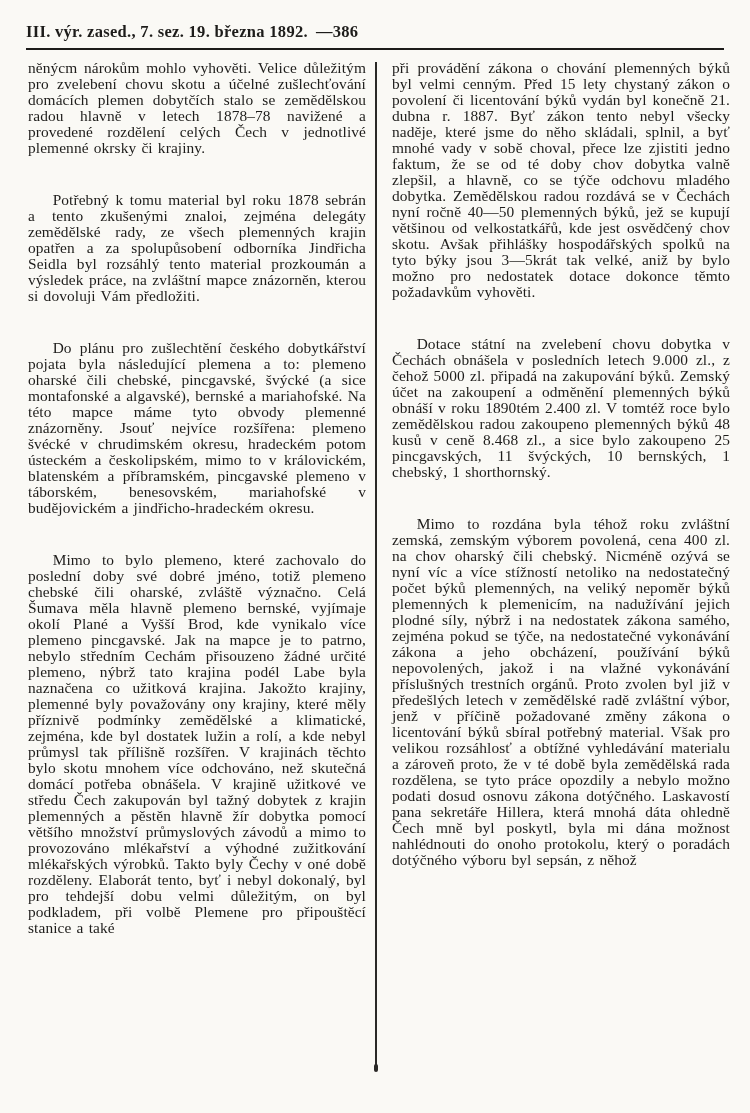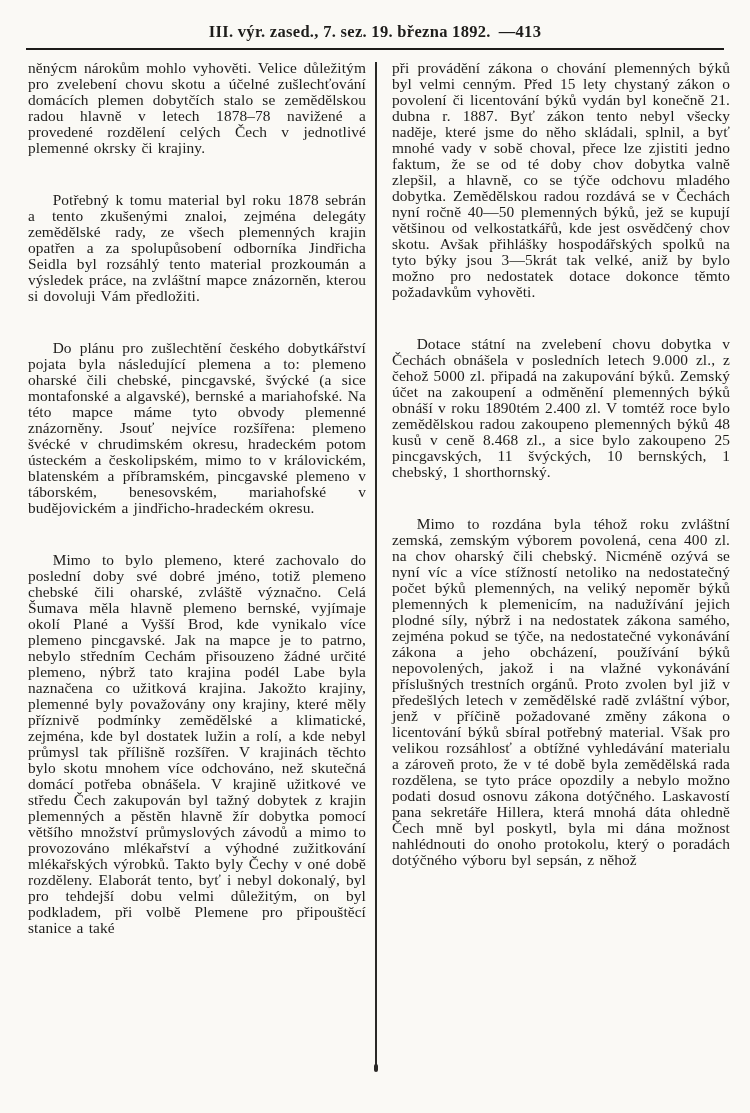--- a/index.html
+++ b/index.html
@@ -17,21 +17,21 @@
     font-family: "Liberation Serif", "DejaVu Serif", serif;
     overflow: hidden;
     box-sizing: border-box;
   }
   .running-head {
     position: absolute;
     left: 26px;
     top: 22px;
     width: 698px;
     display: flex;
-    justify-content: center;
+    justify-content: flex-start;
     align-items: baseline;
     font-size: 16.5px;
     font-weight: bold;
     letter-spacing: 0.3px;
     border-bottom: 2.5px solid #1d1c1a;
     padding-bottom: 6px;
     white-space: nowrap;
   }
   .running-head .head-left {
     display: flex;
@@ -77,21 +77,21 @@
 </head>
 <body>
 
 <div class="page">
 
   <div class="running-head">
     <span class="head-left">
       <span>III. výr. zased., 7. sez. 19. března 1892.</span>
       <span>—</span>
     </span>
-    <span>413</span>
+    <span>386</span>
   </div>
 
   <div class="col col-left">
       <p class="">něnýcm nárokům mohlo vyhověti. Velice důležitým pro zvelebení chovu skotu a účelné zušlechťování domácích plemen dobytčích stalo se zemědělskou radou hlavně v letech 1878–78 navižené a provedené rozdělení celých Čech v jednotlivé plemenné okrsky či krajiny.</p>
       <p class="indent">Potřebný k tomu material byl roku 1878 sebrán a tento zkušenými znaloi, zejména delegáty zemědělské rady, ze všech plemenných krajin opatřen a za spolupůsobení odborníka Jindřicha Seidla byl rozsáhlý tento material prozkoumán a výsledek práce, na zvláštní mapce znázorněn, kterou si dovoluji Vám předložiti.</p>
       <p class="indent">Do plánu pro zušlechtění českého dobytkářství pojata byla následující plemena a to: plemeno oharské čili chebské, pincgavské, švýcké (a sice montafonské a algavské), bernské a mariahofské. Na této mapce máme tyto obvody plemenné znázorněny. Jsouť nejvíce rozšířena: plemeno švécké v chrudimském okresu, hradeckém potom ústeckém a českolipském, mimo to v královickém, blatenském a příbramském, pincgavské plemeno v táborském, benesovském, mariahofské v budějovickém a jindřicho-hradeckém okresu.</p>
       <p class="indent">Mimo to bylo plemeno, které zachovalo do poslední doby své dobré jméno, totiž plemeno chebské čili oharské, zvláště význačno. Celá Šumava měla hlavně plemeno bernské, vyjímaje okolí Plané a Vyšší Brod, kde vynikalo více plemeno pincgavské. Jak na mapce je to patrno, nebylo středním Cechám přisouzeno žádné určité plemeno, nýbrž tato krajina podél Labe byla naznačena co užitková krajina. Jakožto krajiny, plemenné byly považovány ony krajiny, které měly příznivě podmínky zemědělské a klimatické, zejména, kde byl dostatek lužin a rolí, a kde nebyl průmysl tak přílišně rozšířen. V krajinách těchto bylo skotu mnohem více odchováno, než skutečná domácí potřeba obnášela. V krajině užitkové ve středu Čech zakupován byl tažný dobytek z krajin plemenných a pěstěn hlavně žír dobytka pomocí většího množství průmyslových závodů a mimo to provozováno mlékařství a výhodné zužitkování mlékařských výrobků. Takto byly Čechy v oné době rozděleny. Elaborát tento, byť i nebyl dokonalý, byl pro tehdejší dobu velmi důležitým, on byl podkladem, při volbě Plemene pro připouštěcí stanice a také</p>
     </div>
 
   <div class="divider"></div>

